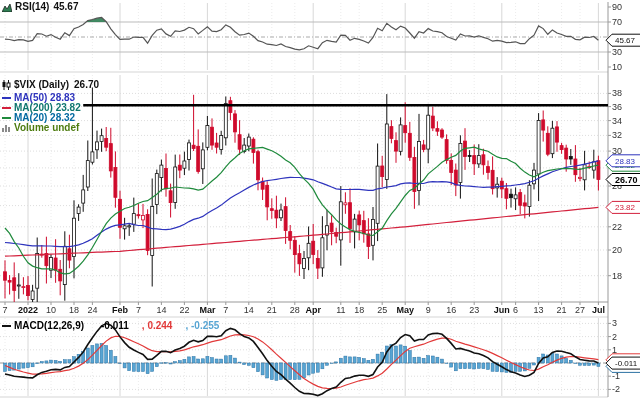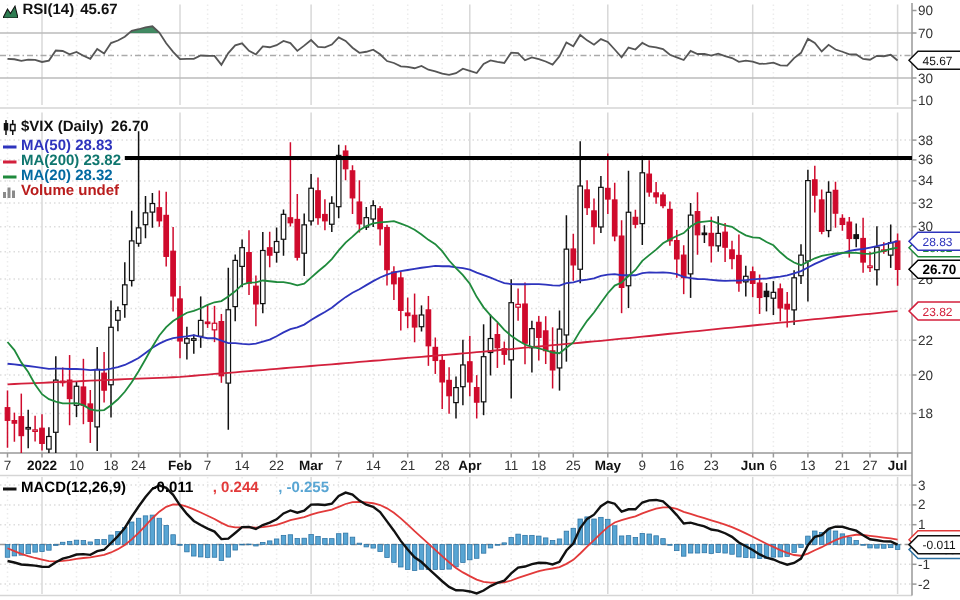--- a/index.html
+++ b/index.html
@@ -4,21 +4,21 @@
 <style>
   html,body{margin:0;padding:0;background:#fff;}
   .chart{position:relative;width:640px;height:400px;background:#fff;overflow:hidden;
          font-family:"Liberation Sans",sans-serif;}
   svg text{font-family:"Liberation Sans",sans-serif;}
   .lg{position:absolute;left:2px;white-space:nowrap;display:flex;align-items:center;line-height:10px;}
   .lg .tt{font-size:10px;font-weight:bold;color:#111;}
   .lg .sm{font-size:10px;font-weight:bold;}
   .dash{display:inline-block;width:9px;height:2px;margin-right:3px;background:#111;flex:0 0 auto;}
   .ic{margin-right:3px;flex:0 0 auto;}
-  #lg-vol{color:#b91c1c;}
+  #lg-vol{color:#4d7c0f;}
   #macd-legend .sm{margin-right:13px;}
 </style>
 </head>
 <body>
 
 <div class="chart">
   <svg id="chart-svg" width="640" height="400" viewBox="0 0 640 400">
       <rect x="0" y="0" width="640" height="400" fill="#fff"></rect>
       <defs>
     <clipPath id="cpR">

